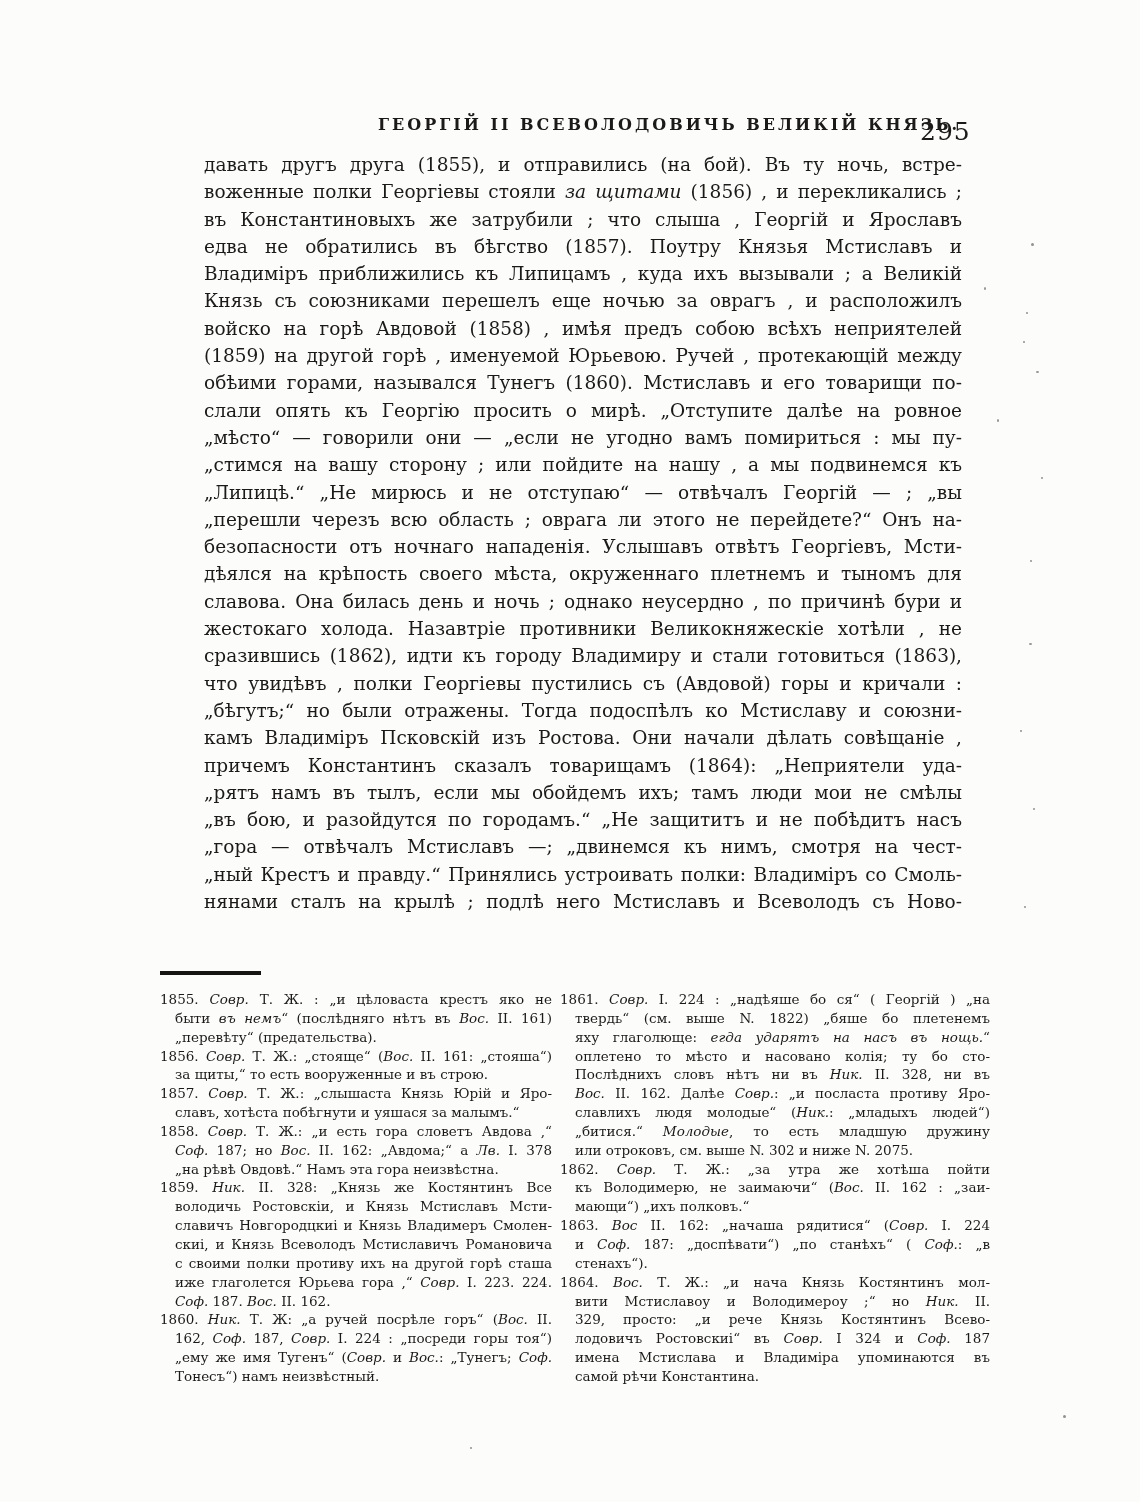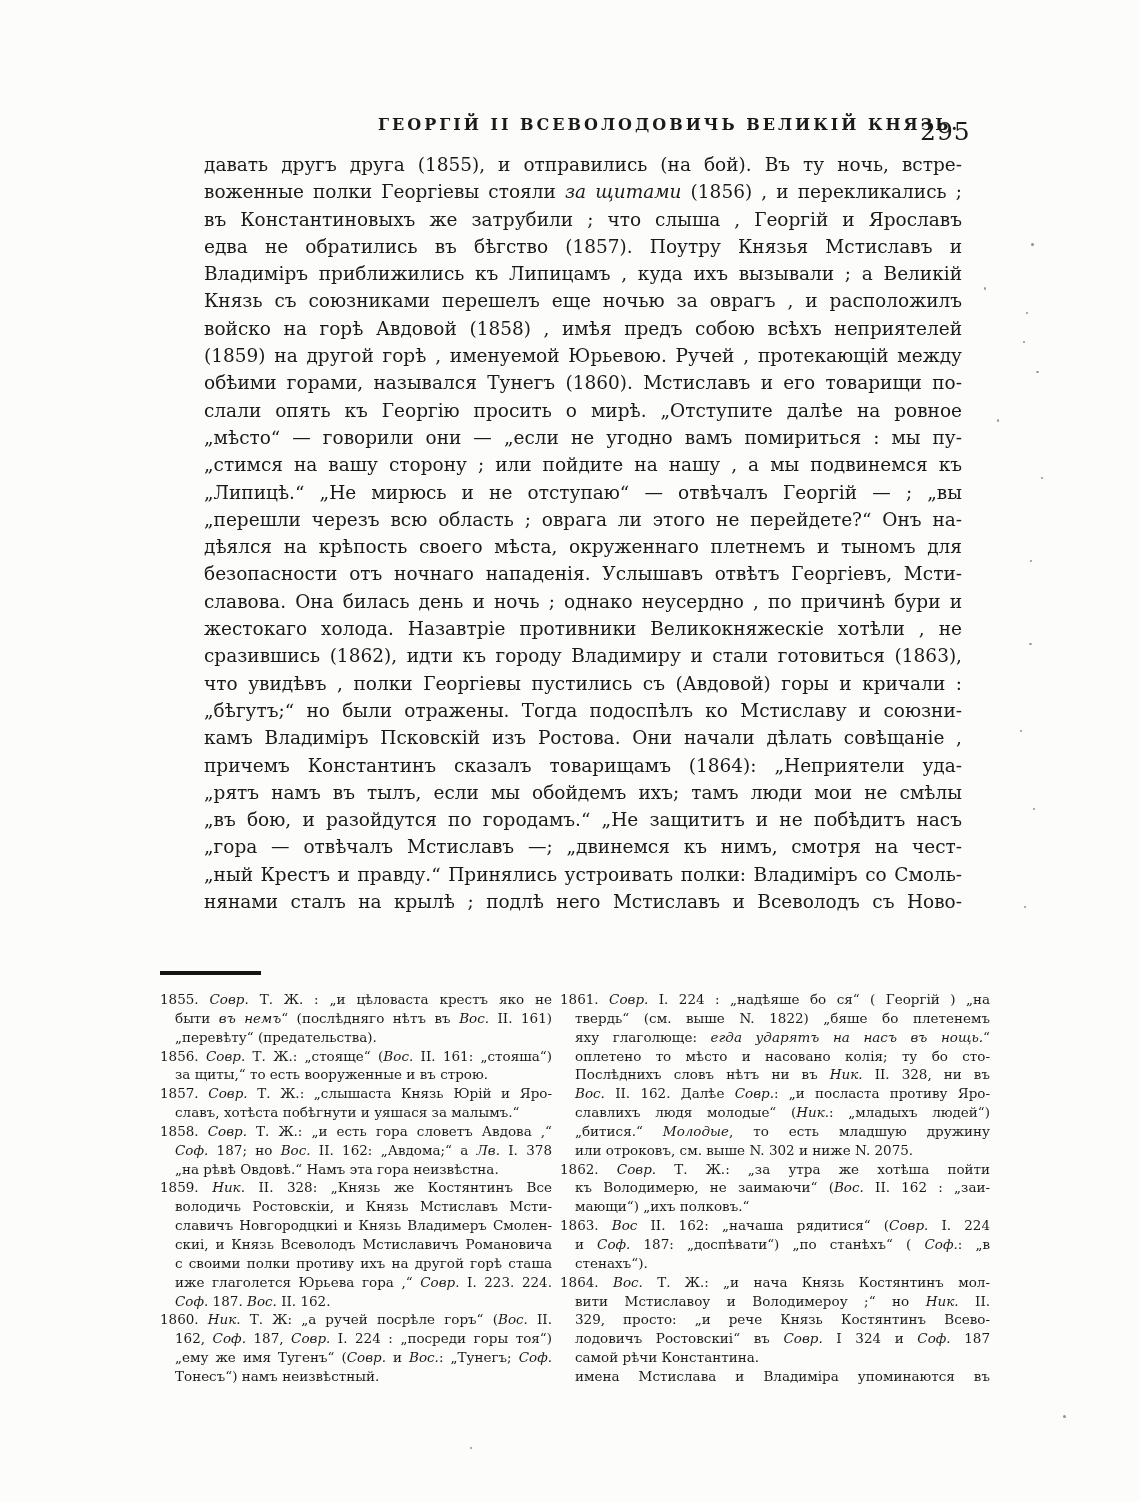--- a/index.html
+++ b/index.html
@@ -72,22 +72,22 @@
       <div class="body-line">Владиміръ приближились къ Липицамъ , куда ихъ вызывали ; а Великій</div>
       <div class="body-line">Князь съ союзниками перешелъ еще ночью за оврагъ , и расположилъ</div>
       <div class="body-line">войско на горѣ Авдовой (1858) , имѣя предъ собою всѣхъ неприятелей</div>
       <div class="body-line">(1859) на другой горѣ , именуемой Юрьевою. Ручей , протекающій между</div>
       <div class="body-line">обѣими горами, назывался Тунегъ (1860). Мстиславъ и его товарищи по-</div>
       <div class="body-line">слали опять къ Георгію просить о мирѣ. „Отступите далѣе на ровное</div>
       <div class="body-line">„мѣсто“ — говорили они — „если не угодно вамъ помириться : мы пу-</div>
       <div class="body-line">„стимся на вашу сторону ; или пойдите на нашу , а мы подвинемся къ</div>
       <div class="body-line">„Липицѣ.“ „Не мирюсь и не отступаю“ — отвѣчалъ Георгій — ; „вы</div>
       <div class="body-line">„перешли черезъ всю область ; оврага ли этого не перейдете?“ Онъ на-</div>
+      <div class="body-line">безопасности отъ ночнаго нападенія. Услышавъ отвѣтъ Георгіевъ, Мсти-</div>
       <div class="body-line">дѣялся на крѣпость своего мѣста, окруженнаго плетнемъ и тыномъ для</div>
-      <div class="body-line">безопасности отъ ночнаго нападенія. Услышавъ отвѣтъ Георгіевъ, Мсти-</div>
       <div class="body-line">славова. Она билась день и ночь ; однако неусердно , по причинѣ бури и</div>
       <div class="body-line">жестокаго холода. Назавтріе противники Великокняжескіе хотѣли , не</div>
       <div class="body-line">сразившись (1862), идти къ городу Владимиру и стали готовиться (1863),</div>
       <div class="body-line">что увидѣвъ , полки Георгіевы пустились съ (Авдовой) горы и кричали :</div>
       <div class="body-line">„бѣгутъ;“ но были отражены. Тогда подоспѣлъ ко Мстиславу и союзни-</div>
       <div class="body-line">камъ Владиміръ Псковскій изъ Ростова. Они начали дѣлать совѣщаніе ,</div>
       <div class="body-line">причемъ Константинъ сказалъ товарищамъ (1864): „Неприятели уда-</div>
       <div class="body-line">„рятъ намъ въ тылъ, если мы обойдемъ ихъ; тамъ люди мои не смѣлы</div>
       <div class="body-line">„въ бою, и разойдутся по городамъ.“ „Не защититъ и не побѣдитъ насъ</div>
       <div class="body-line">„гора — отвѣчалъ Мстиславъ —; „двинемся къ нимъ, смотря на чест-</div>
@@ -153,22 +153,22 @@
         <div class="footnote">
           <div class="fn-line">1863. <i>Вос</i> II. 162: „начаша рядитися“ (<i>Совр.</i> I. 224</div>
           <div class="fn-line cont">и <i>Соф.</i> 187: „доспѣвати“) „по станѣхъ“ ( <i>Соф.</i>: „в</div>
           <div class="fn-line cont last">стенахъ“).</div>
         </div>
         <div class="footnote">
           <div class="fn-line">1864. <i>Вос.</i> Т. Ж.: „и нача Князь Костянтинъ мол-</div>
           <div class="fn-line cont">вити Мстиславоу и Володимероу ;“ но <i>Ник.</i> II.</div>
           <div class="fn-line cont">329, просто: „и рече Князь Костянтинъ Всево-</div>
           <div class="fn-line cont">лодовичъ Ростовскиі“ въ <i>Совр.</i> I 324 и <i>Соф.</i> 187</div>
+          <div class="fn-line cont">имена Мстислава и Владиміра упоминаются въ</div>
           <div class="fn-line cont last">самой рѣчи Константина.</div>
-          <div class="fn-line cont">имена Мстислава и Владиміра упоминаются въ</div>
         </div>
       </div>
   </div>
 
   <div class="speck" style="left:1031px;top:243px;width:3px;height:3px;"></div>
   <div class="speck" style="left:984px;top:287px;width:2px;height:3px;"></div>
   <div class="speck" style="left:1026px;top:312px;width:2px;height:2px;"></div>
   <div class="speck" style="left:1023px;top:341px;width:2px;height:2px;"></div>
   <div class="speck" style="left:1036px;top:371px;width:3px;height:2px;"></div>
   <div class="speck" style="left:997px;top:419px;width:2px;height:3px;"></div>

